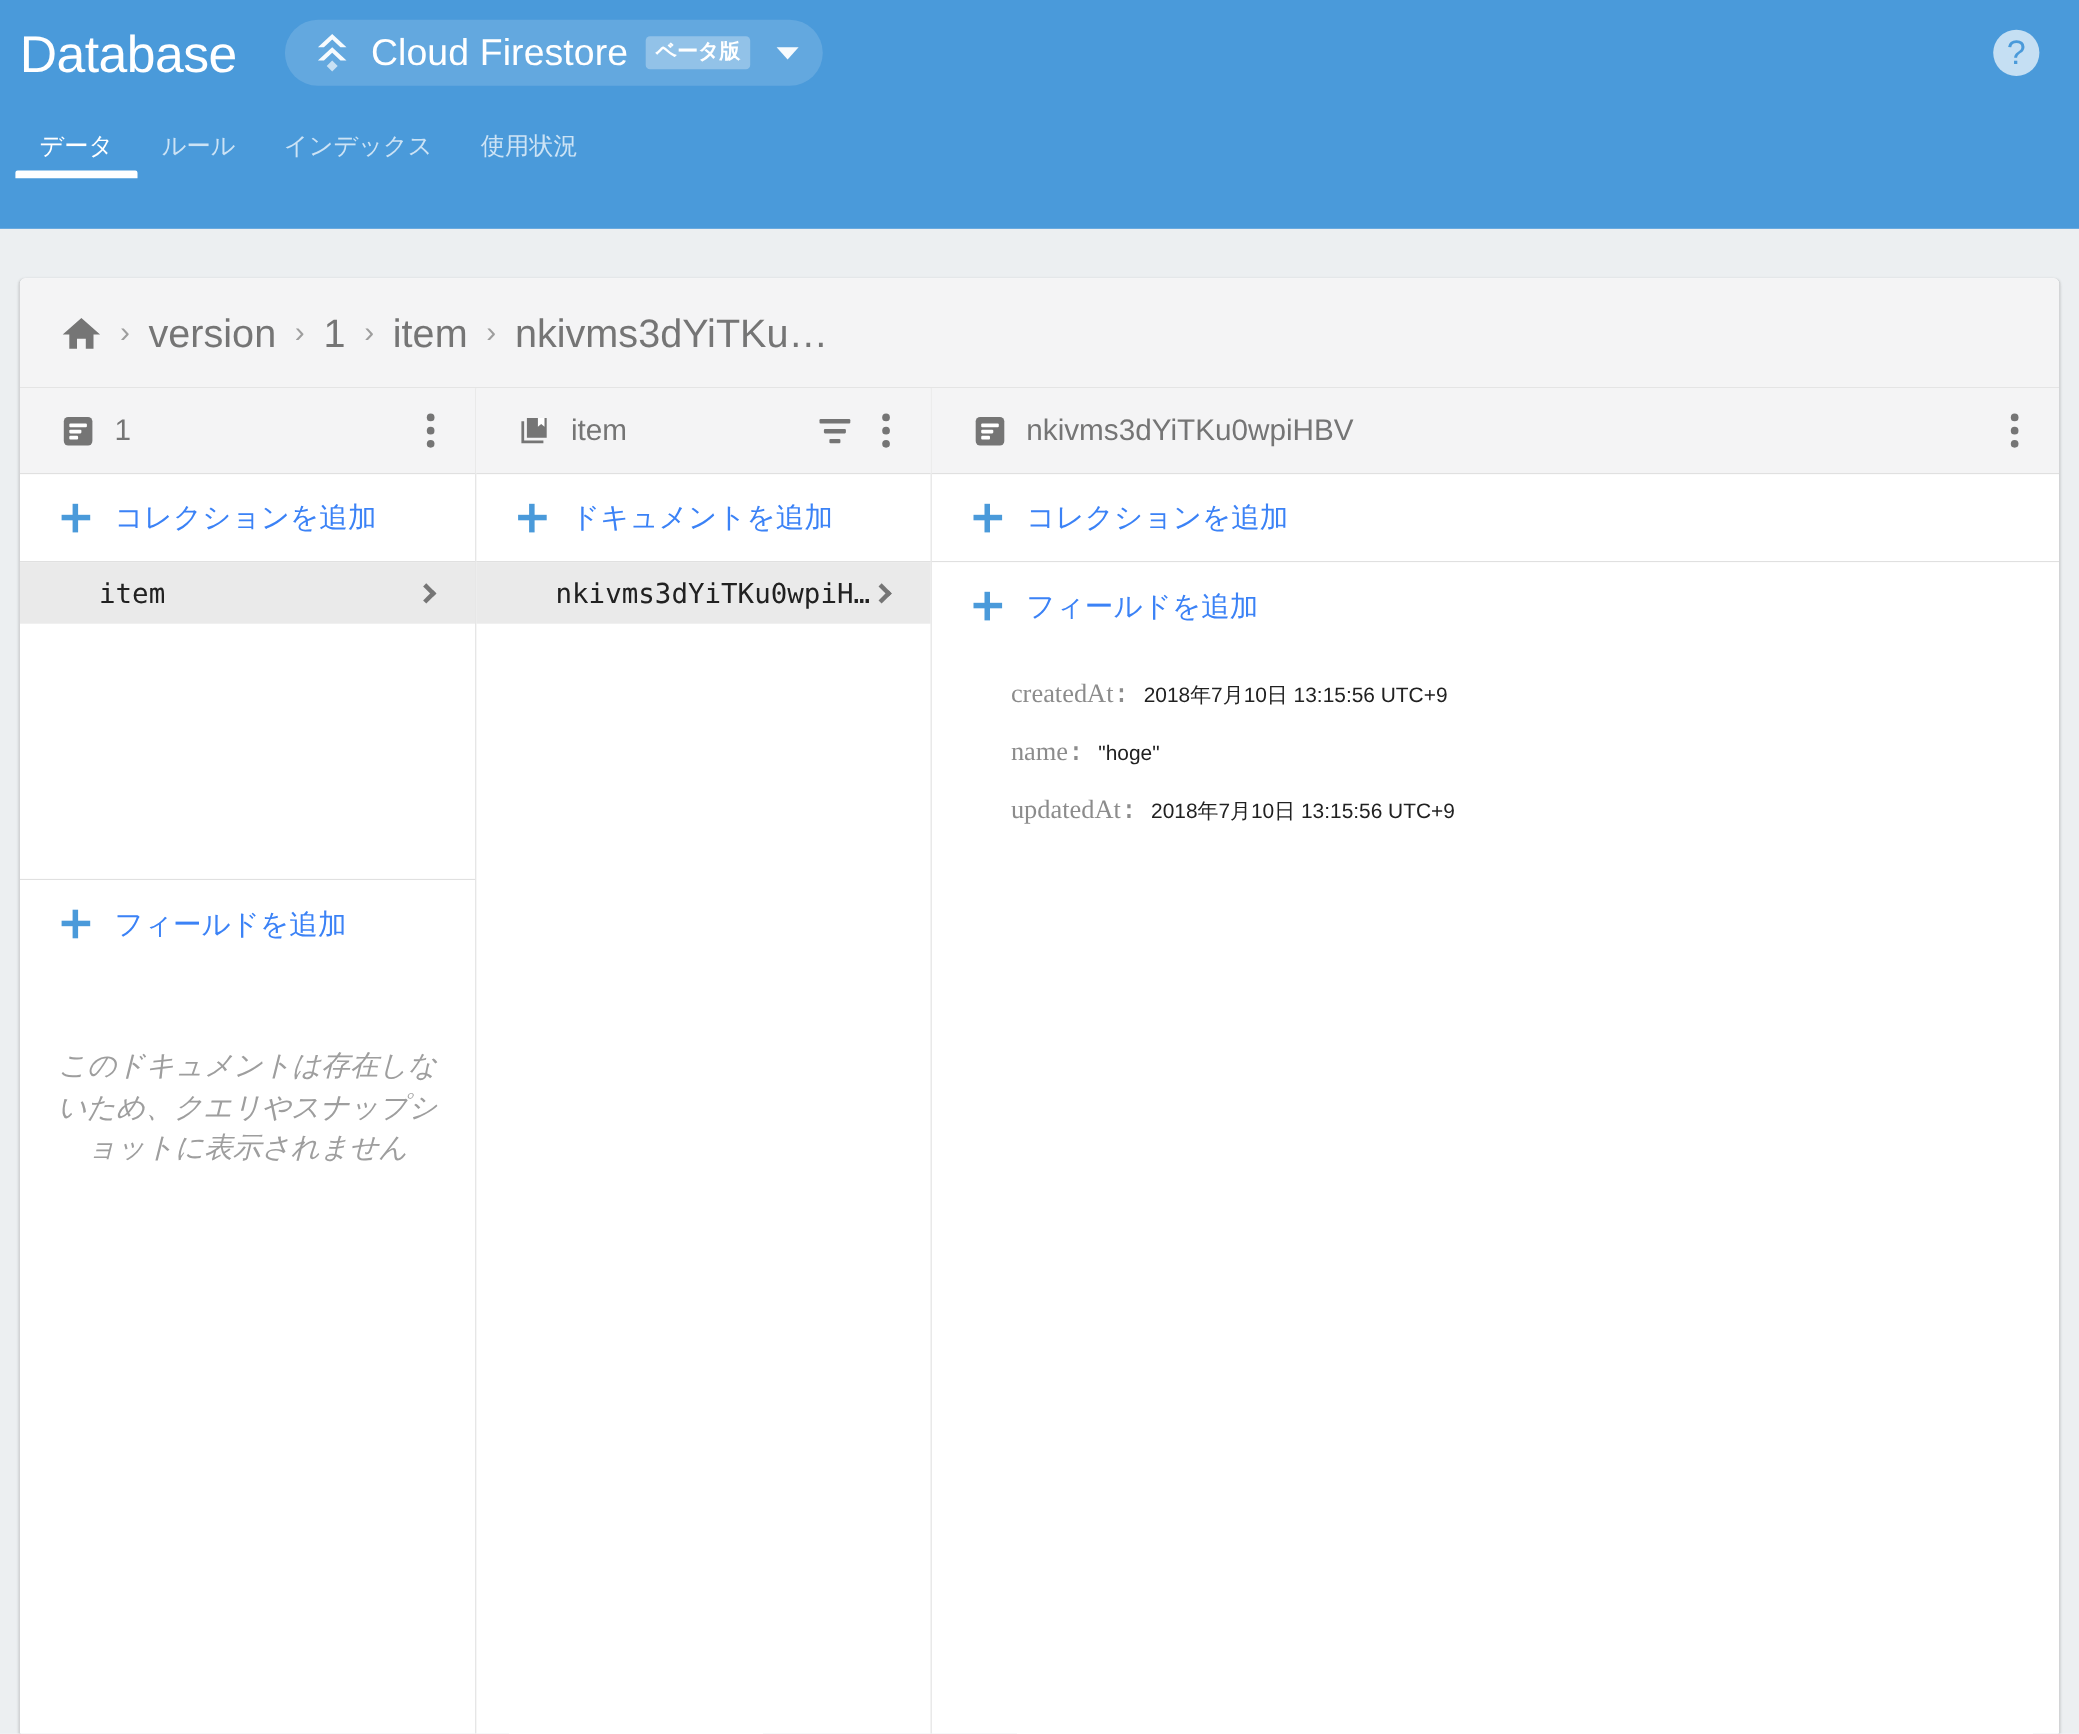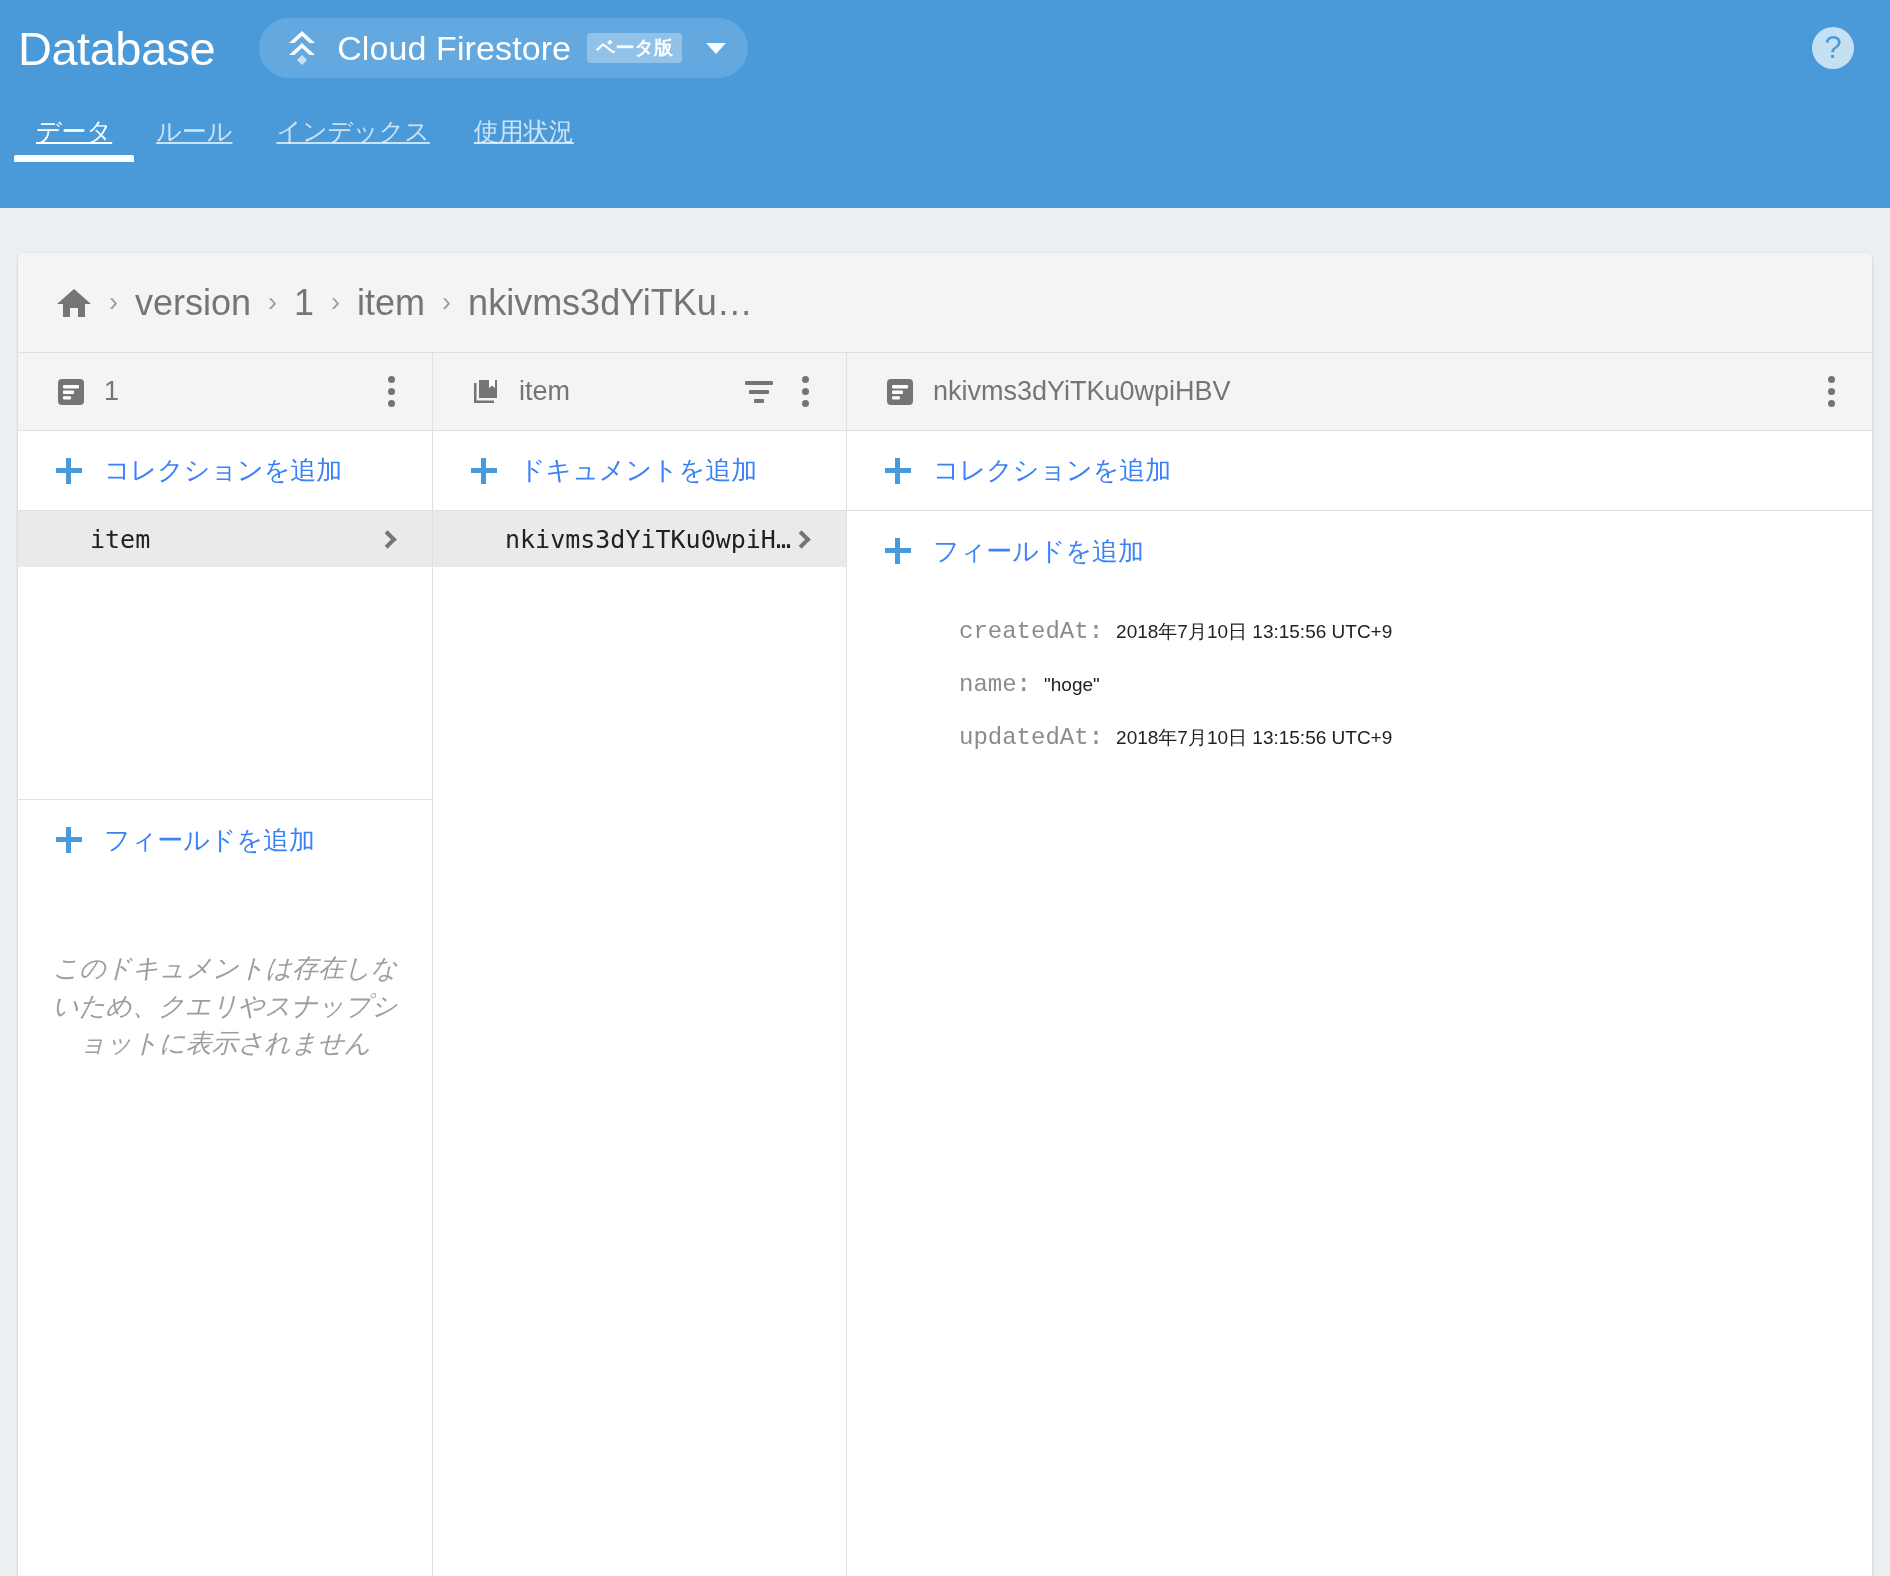--- a/index.html
+++ b/index.html
@@ -96,26 +96,25 @@
 
   
   .tabs {
     display: flex;
     align-items: flex-end;
     height: 66px;
     padding-left: 14px;
   }
   .tab {
     color: rgba(255,255,255,0.72);
-    font-size: 25px;
+    font-size: 22px;
     padding: 0 22px 14px 22px;
     cursor: pointer;
     white-space: nowrap;
     position: relative;
-    text-decoration: underline;
   }
   .tab.active { color: #ffffff; }
   .tab.active::after {
     content: "";
     position: absolute;
     left: 0; right: 0; bottom: 0;
     height: 7px;
     background: #ffffff;
     border-radius: 2px 2px 0 0;
   }
@@ -276,25 +275,24 @@
   
   .fields { padding: 25px 0 0 0; }
   .field-row {
     display: flex;
     align-items: baseline;
     padding: 0 38px 0 72px;
     height: 53px;
     cursor: pointer;
   }
   .field-key {
-    font-family: Liberation Mono, monospace;
+    font-family: Liberation Serif, serif;
     font-size: 24px;
     color: #8c8c8c;
     white-space: nowrap;
-    margin-left: 40px;
   }
   .field-colon {
     font-family: "DejaVu Sans Mono", "Liberation Mono", monospace;
     font-size: 24px;
     color: #8c8c8c;
     margin-right: 13px;
   }
   .field-val {
     font-size: 19px;
     color: #212121;

